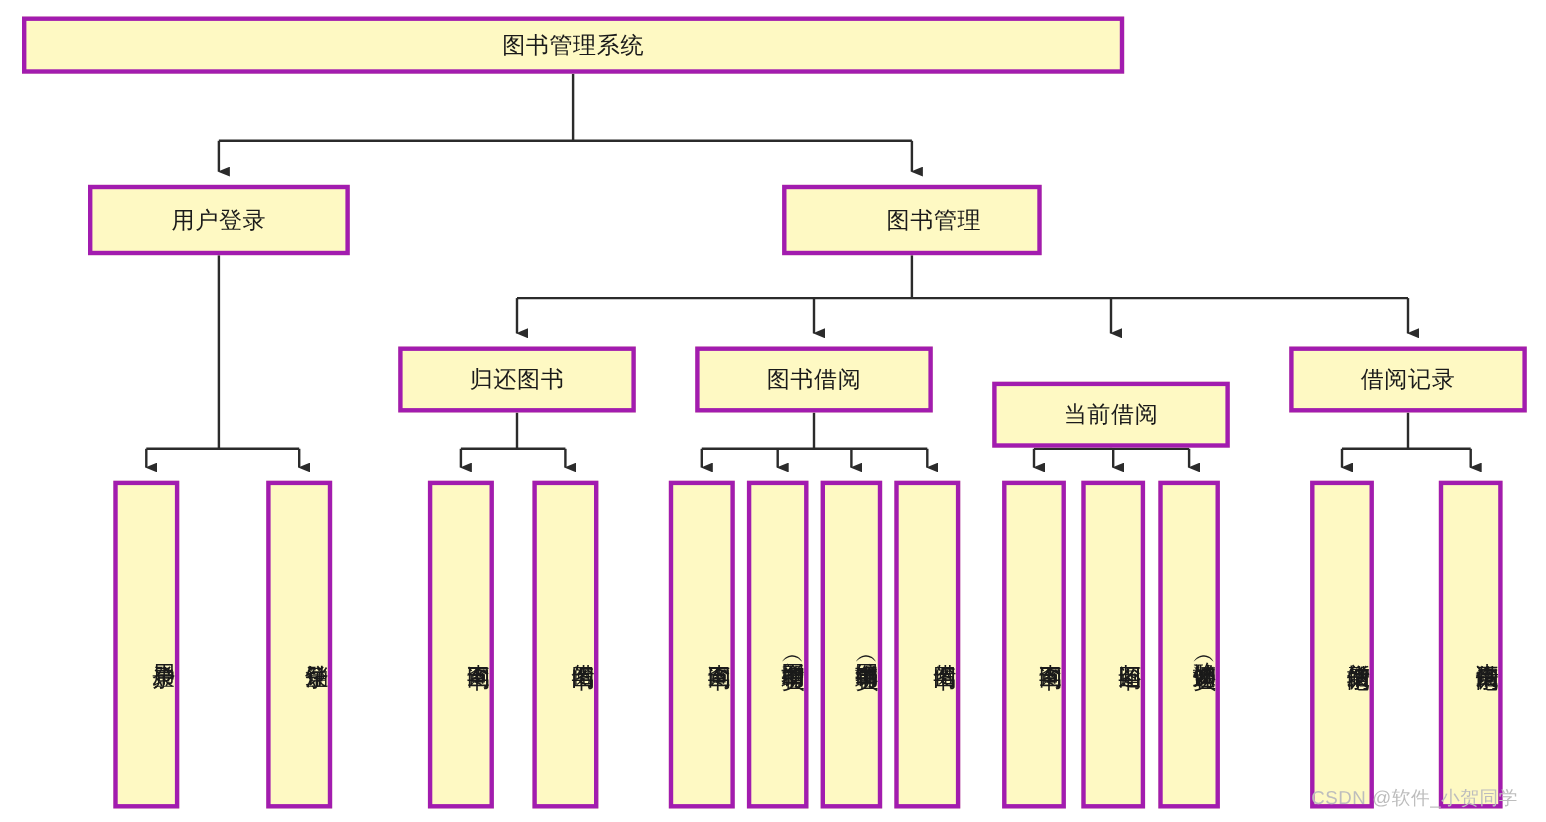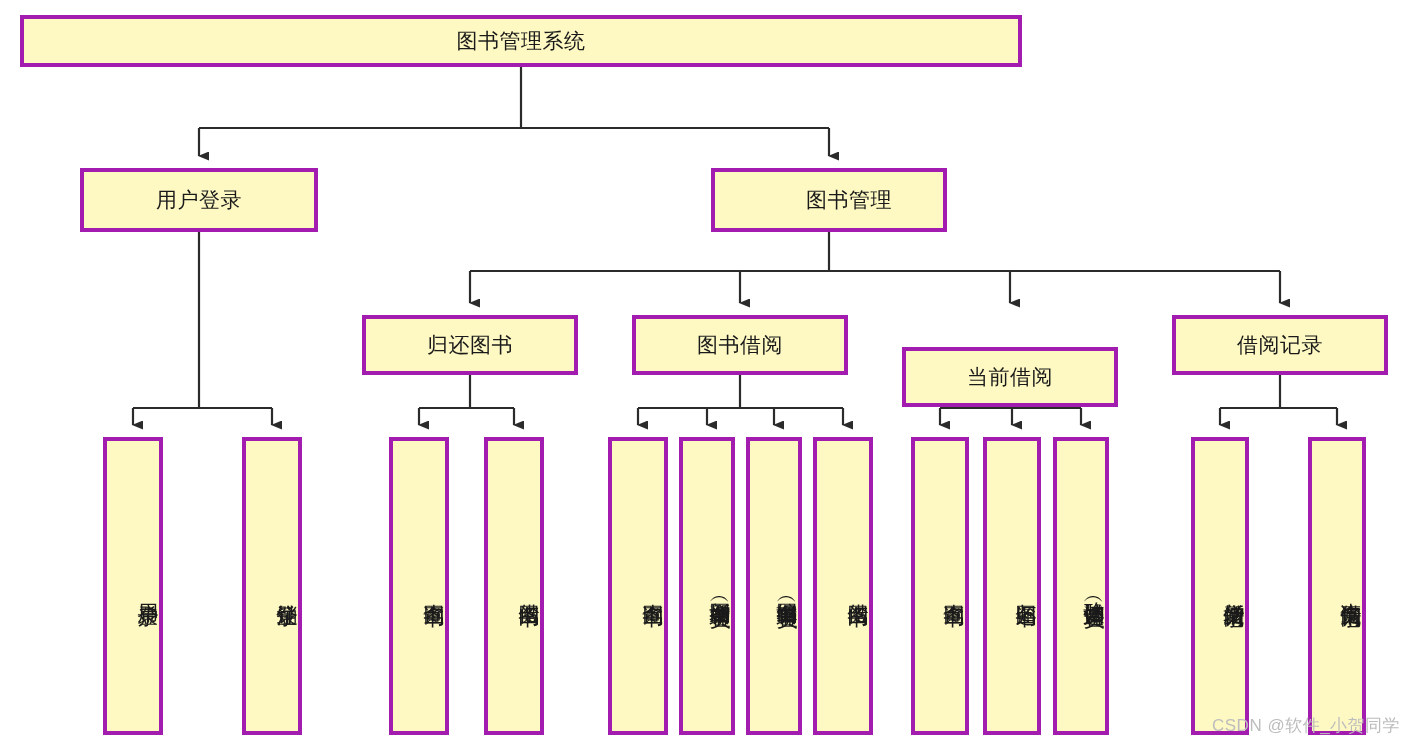--- a/index.html
+++ b/index.html
@@ -53,21 +53,20 @@
     writing-mode: vertical-rl;
     text-orientation: upright;
     white-space: nowrap;
   }
   .watermark {
     position: absolute;
     font-size: 17px;
     color: #bdbdbd;
     white-space: nowrap;
     letter-spacing: 0.5px;
-    padding-left: 20px;
   }
 </style>
 </head>
 <body>
 
 <div id="canvas">
 
   <svg class="edges" viewBox="0 0 1405 747">
     <defs>
       <marker id="arw" markerWidth="9" markerHeight="11" refX="4.5" refY="10" orient="auto" markerUnits="userSpaceOnUse">

